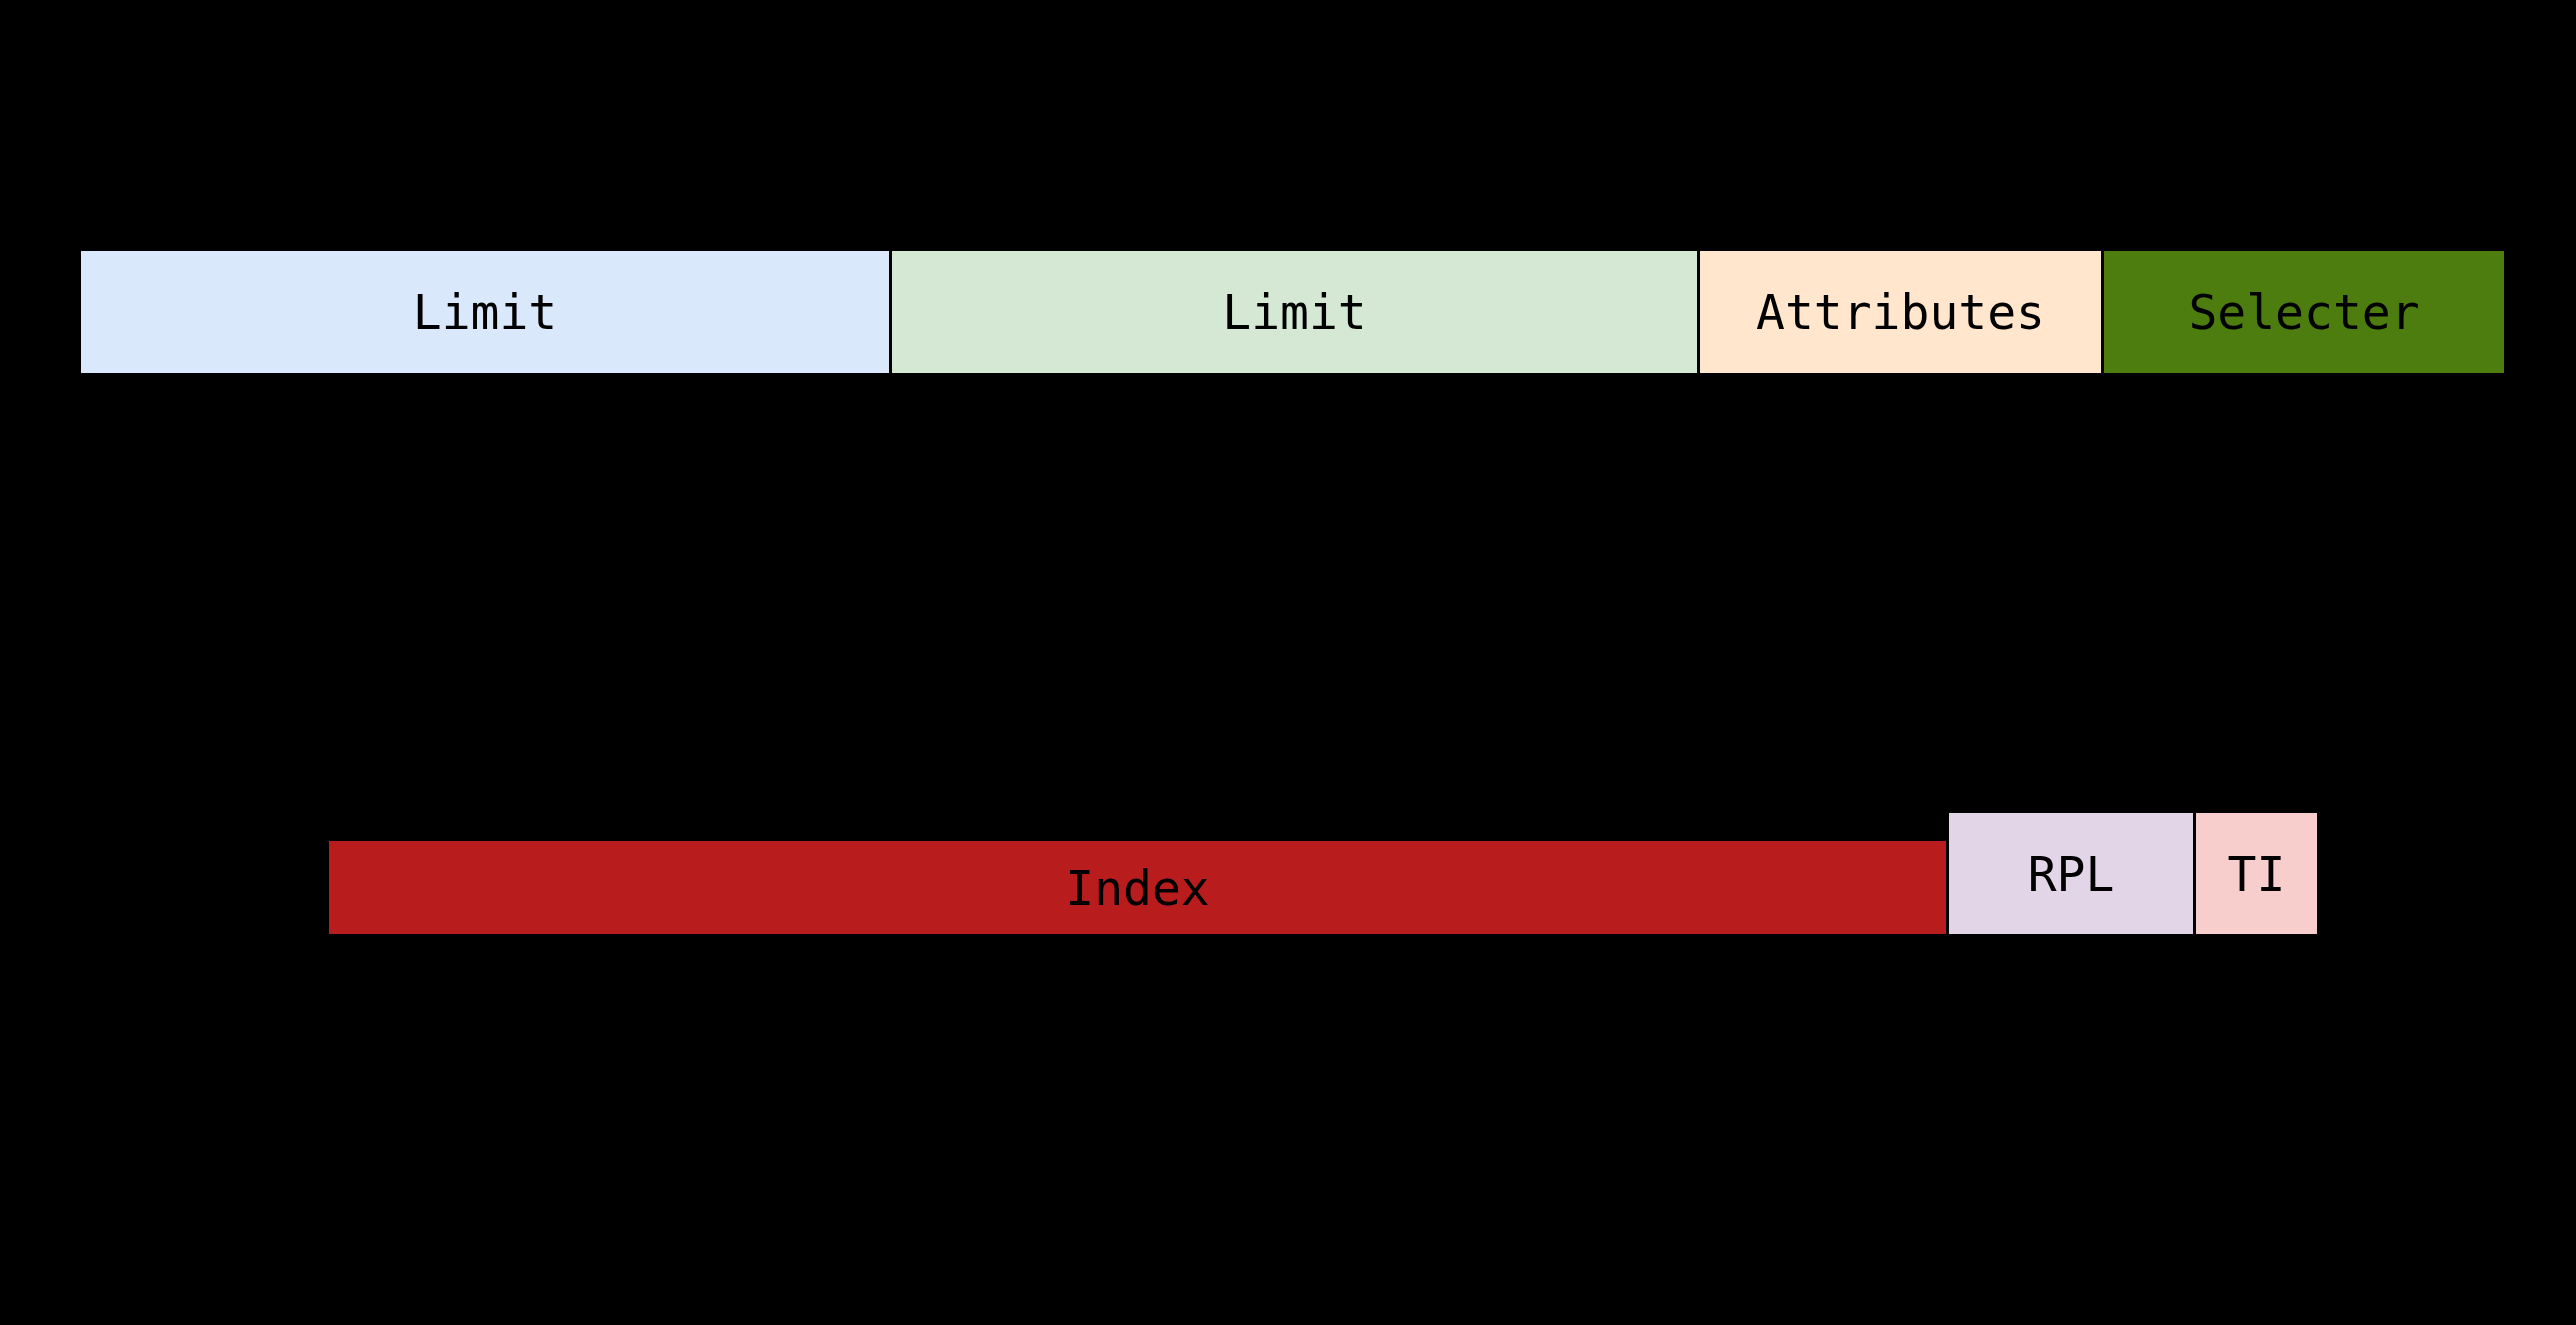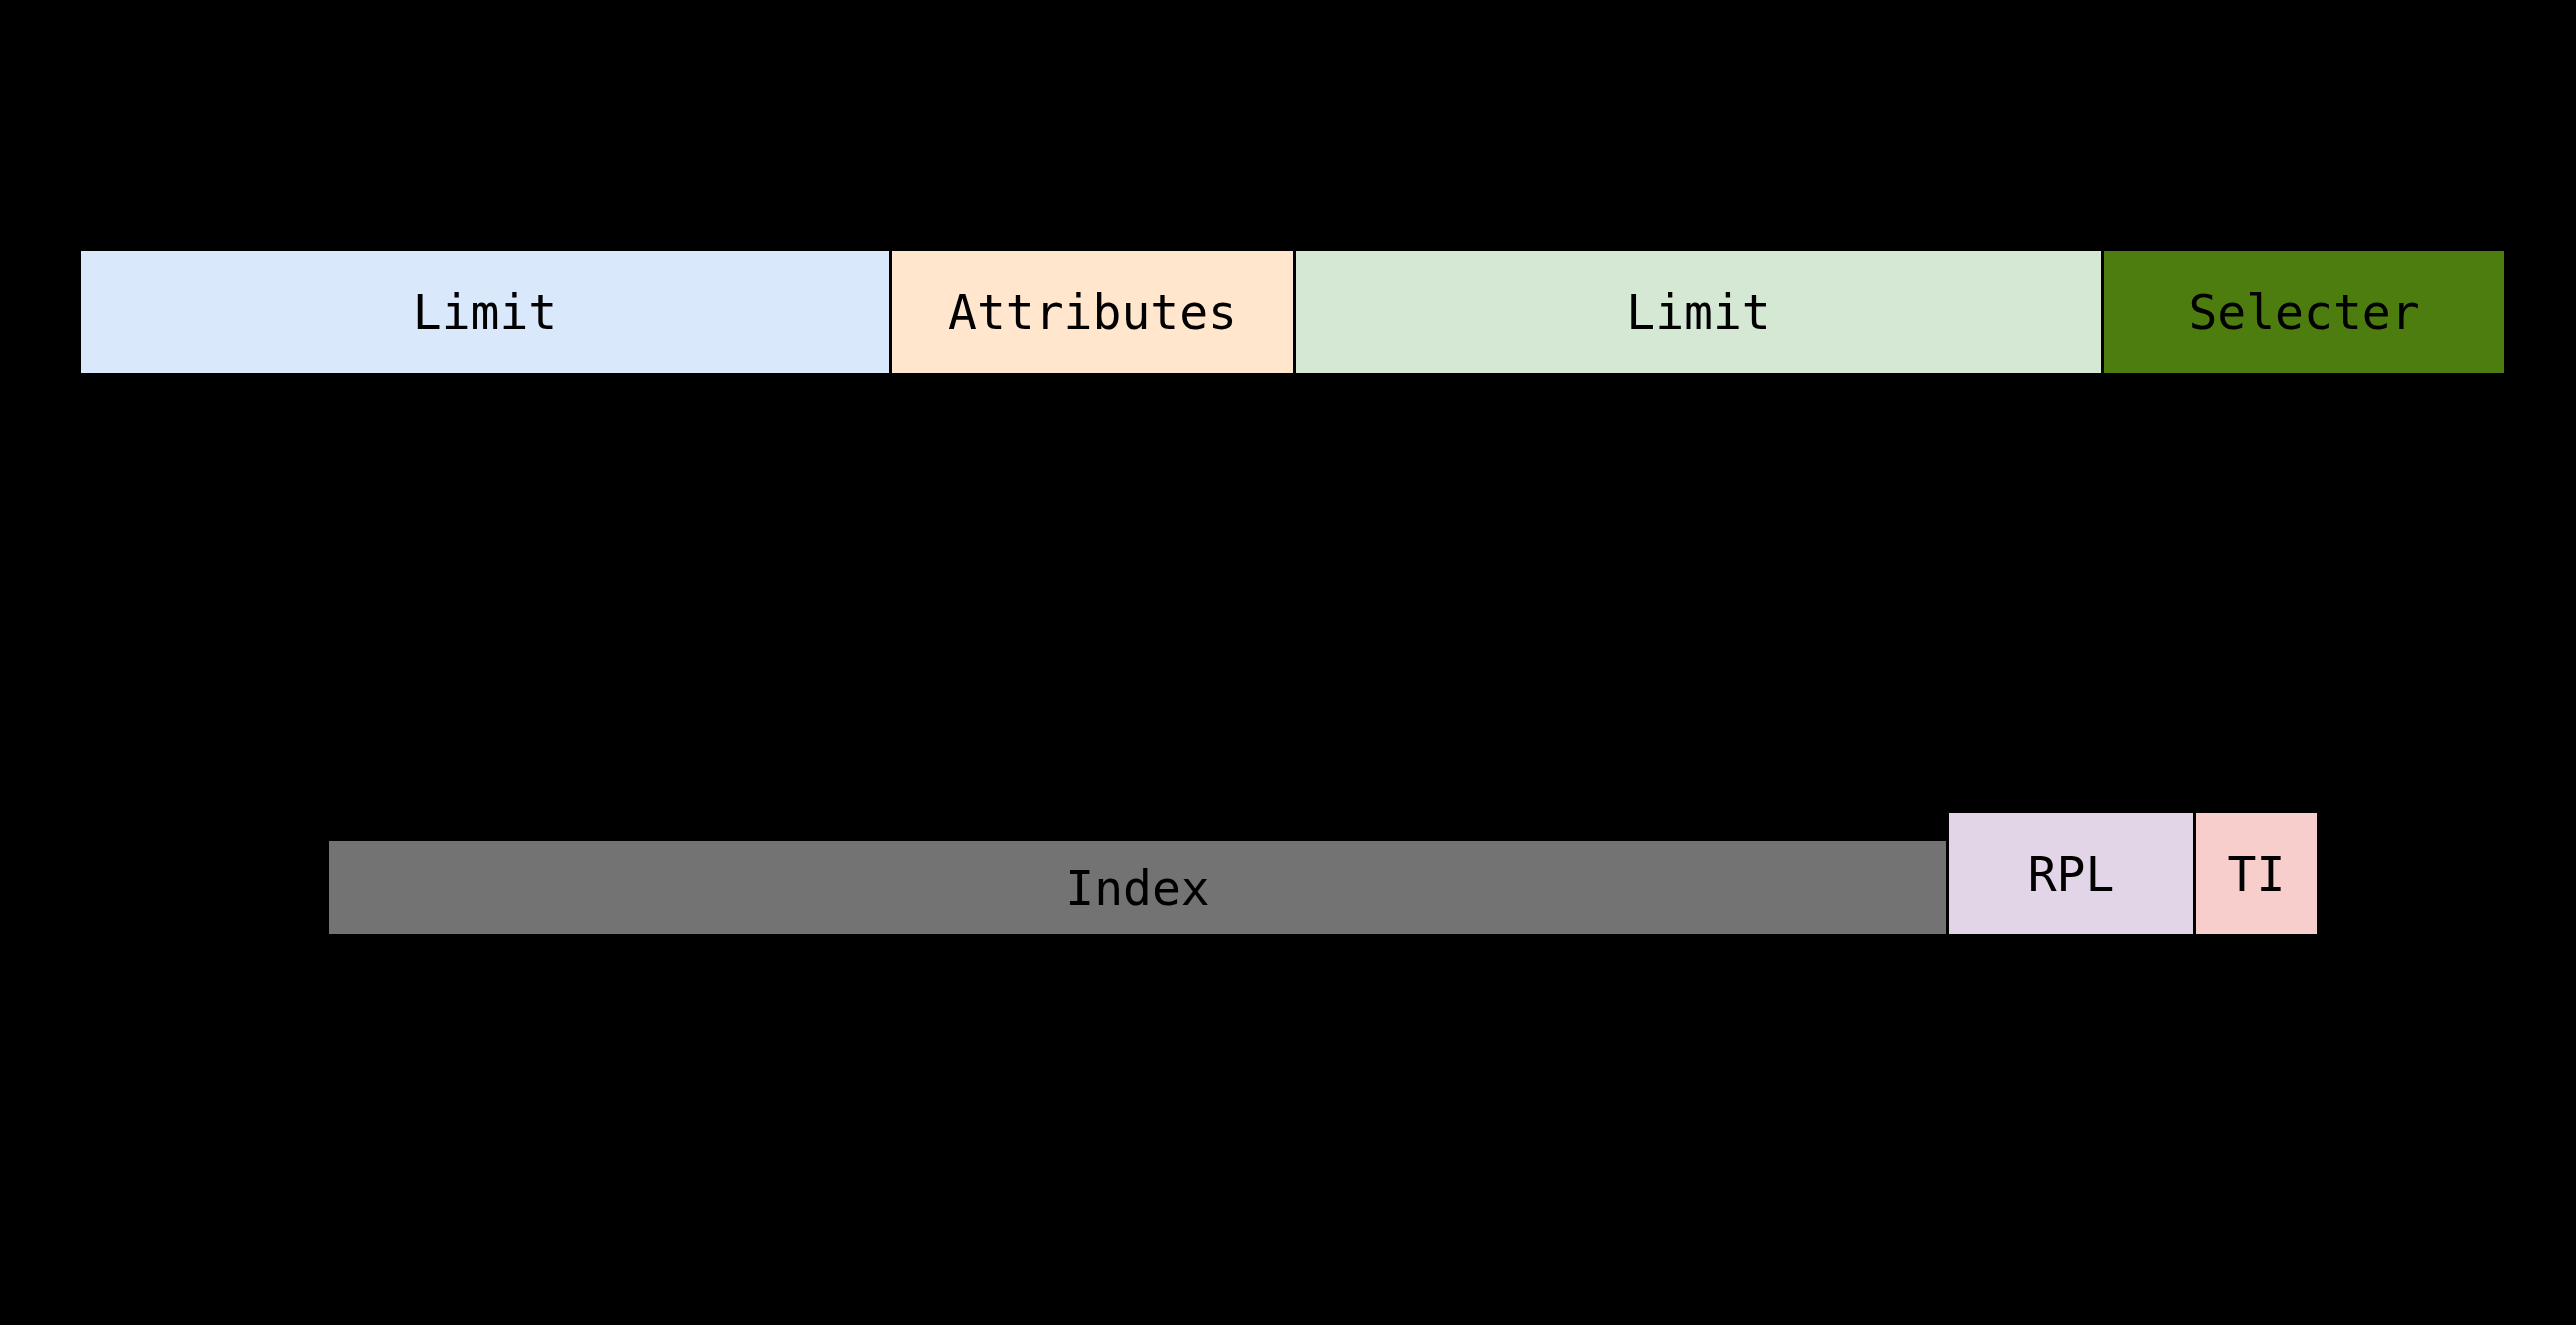--- a/index.html
+++ b/index.html
@@ -56,25 +56,25 @@
   .seg-ti         { width: 124px; }
   .seg-rpl        { width: 247px; }
 </style>
 </head>
 <body>
 
 <div class="canvas">
 
   <div class="bar bar-descriptor">
     <div class="seg seg-base" style="background-color: rgb(218, 232, 252);">Limit</div>
+    <div class="seg seg-limit" style="background-color: rgb(213, 232, 212);">Limit</div>
     <div class="seg seg-attributes" style="background-color: rgb(255, 230, 204);">Attributes</div>
-    <div class="seg seg-limit" style="background-color: rgb(213, 232, 212);">Limit</div>
     <div class="seg seg-selecter" style="background-color: #4d7c0f;">Selecter</div>
   </div>
 
   <div class="bar bar-selector">
-    <div class="seg seg-index" style="background-color: #737373; margin-top: 28px;">Index</div>
+    <div class="seg seg-index" style="background-color: #b91c1c; margin-top: 28px;">Index</div>
     <div class="seg seg-rpl" style="background-color: rgb(225, 213, 231);">RPL</div>
     <div class="seg seg-ti" style="background-color: rgb(248, 206, 204);">TI</div>
   </div>
 
 </div>
 
 
 </body></html>

